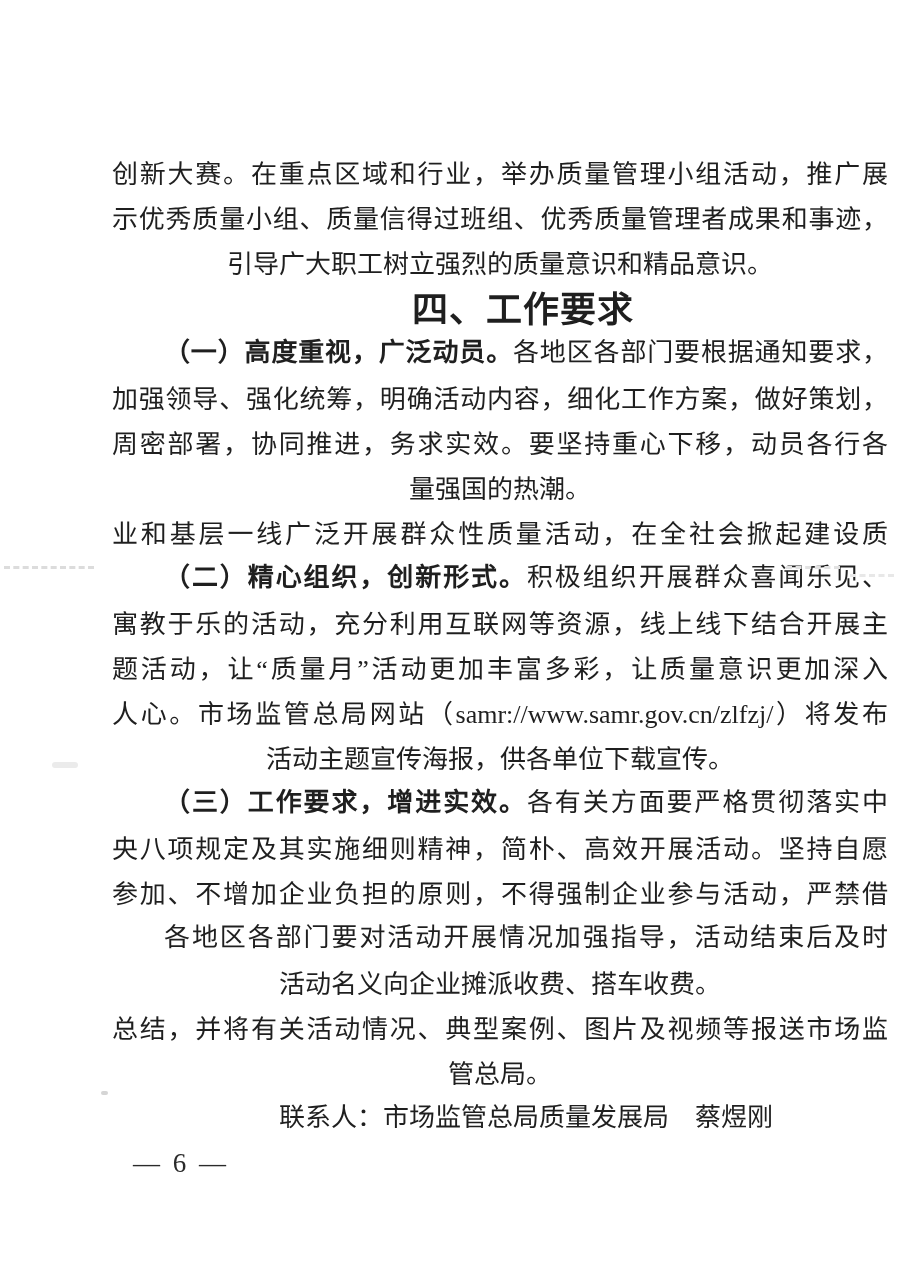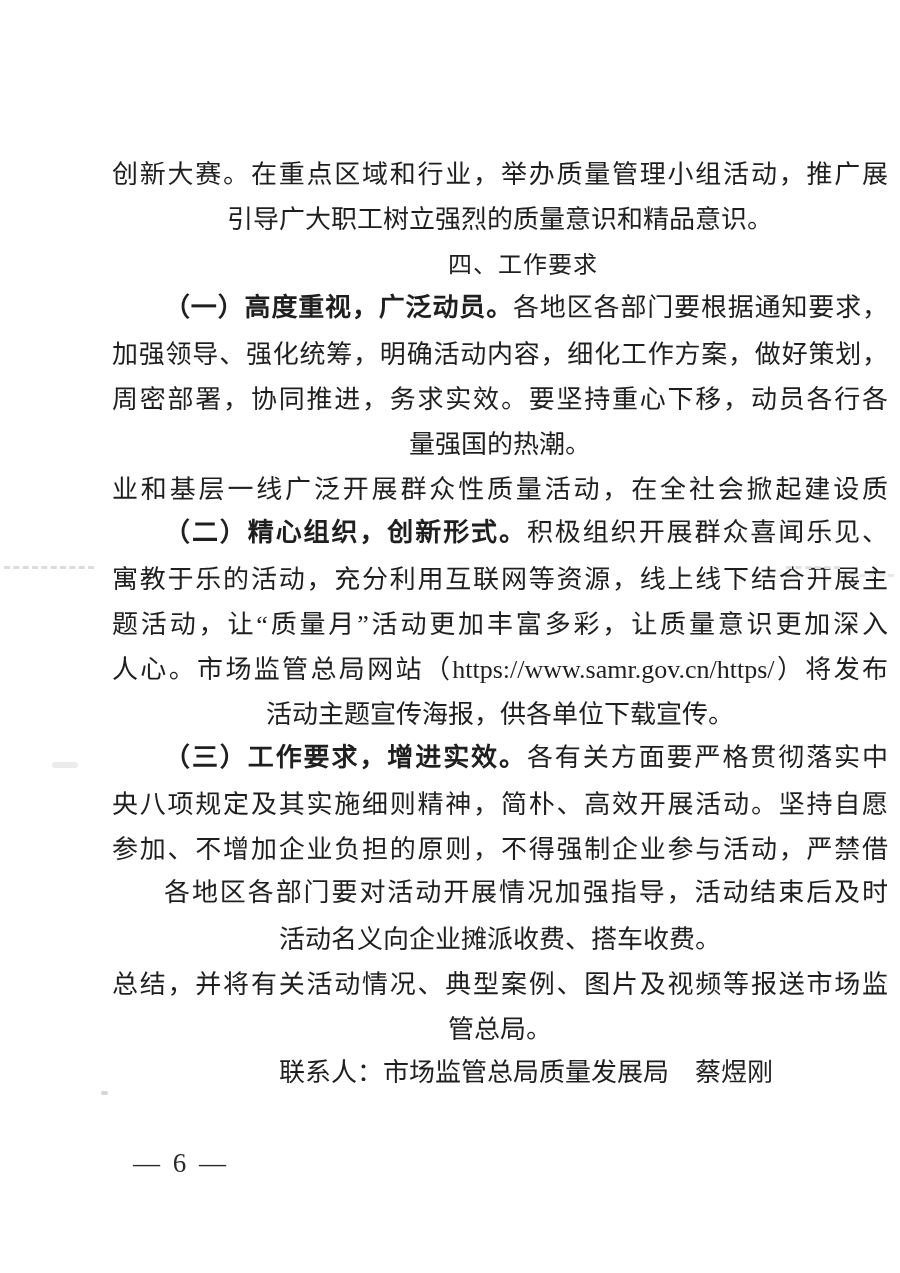--- a/index.html
+++ b/index.html
@@ -32,22 +32,22 @@
   .line.j {
     text-align: justify;
     text-align-last: justify;
   }
   .line.ind {
     text-indent: 52px;
     font-family: Liberation Mono, monospace;
   }
   .line.heading {
     font-family: "Liberation Sans", sans-serif;
-    font-weight: 400;
-    font-size: 24px;
+    font-weight: 700;
+    font-size: 36px;
     text-indent: 46px;
     letter-spacing: 1px;
   }
   .lead {
     
     font-weight: 600;
   }
   .footer-page-number {
     position: absolute;
     left: 133px;
@@ -74,31 +74,32 @@
     border-radius: 4px;
   }
 </style>
 </head>
 <body>
 
 <div class="page">
 
   <div class="textblock">
       <div class="line body j">创新大赛。在重点区域和行业，举办质量管理小组活动，推广展</div>
+      <div class="line body j">示优秀质量小组、质量信得过班组、优秀质量管理者成果和事迹，</div>
       <div class="line body">引导广大职工树立强烈的质量意识和精品意识。</div>
       <div class="line heading">四、工作要求</div>
       <div class="line body j ind"><span class="lead">（一）高度重视，广泛动员。</span>各地区各部门要根据通知要求，</div>
       <div class="line body j">加强领导、强化统筹，明确活动内容，细化工作方案，做好策划，</div>
       <div class="line body j">周密部署，协同推进，务求实效。要坚持重心下移，动员各行各</div>
       <div class="line body">量强国的热潮。</div>
       <div class="line body j">业和基层一线广泛开展群众性质量活动，在全社会掀起建设质</div>
       <div class="line body j ind"><span class="lead">（二）精心组织，创新形式。</span>积极组织开展群众喜闻乐见、</div>
       <div class="line body j">寓教于乐的活动，充分利用互联网等资源，线上线下结合开展主</div>
       <div class="line body j">题活动，让“质量月”活动更加丰富多彩，让质量意识更加深入</div>
-      <div class="line body j">人心。市场监管总局网站（https://www.samr.gov.cn/https/）将发布</div>
+      <div class="line body j">人心。市场监管总局网站（samr://www.samr.gov.cn/zlfzj/）将发布</div>
       <div class="line body">活动主题宣传海报，供各单位下载宣传。</div>
       <div class="line body j ind"><span class="lead">（三）工作要求，增进实效。</span>各有关方面要严格贯彻落实中</div>
       <div class="line body j">央八项规定及其实施细则精神，简朴、高效开展活动。坚持自愿</div>
       <div class="line body j">参加、不增加企业负担的原则，不得强制企业参与活动，严禁借</div>
       <div class="line body j ind">各地区各部门要对活动开展情况加强指导，活动结束后及时</div>
       <div class="line body">活动名义向企业摊派收费、搭车收费。</div>
       <div class="line body j">总结，并将有关活动情况、典型案例、图片及视频等报送市场监</div>
       <div class="line body">管总局。</div>
       <div class="line body ind">联系人：市场监管总局质量发展局　蔡煜刚</div>
     </div>

